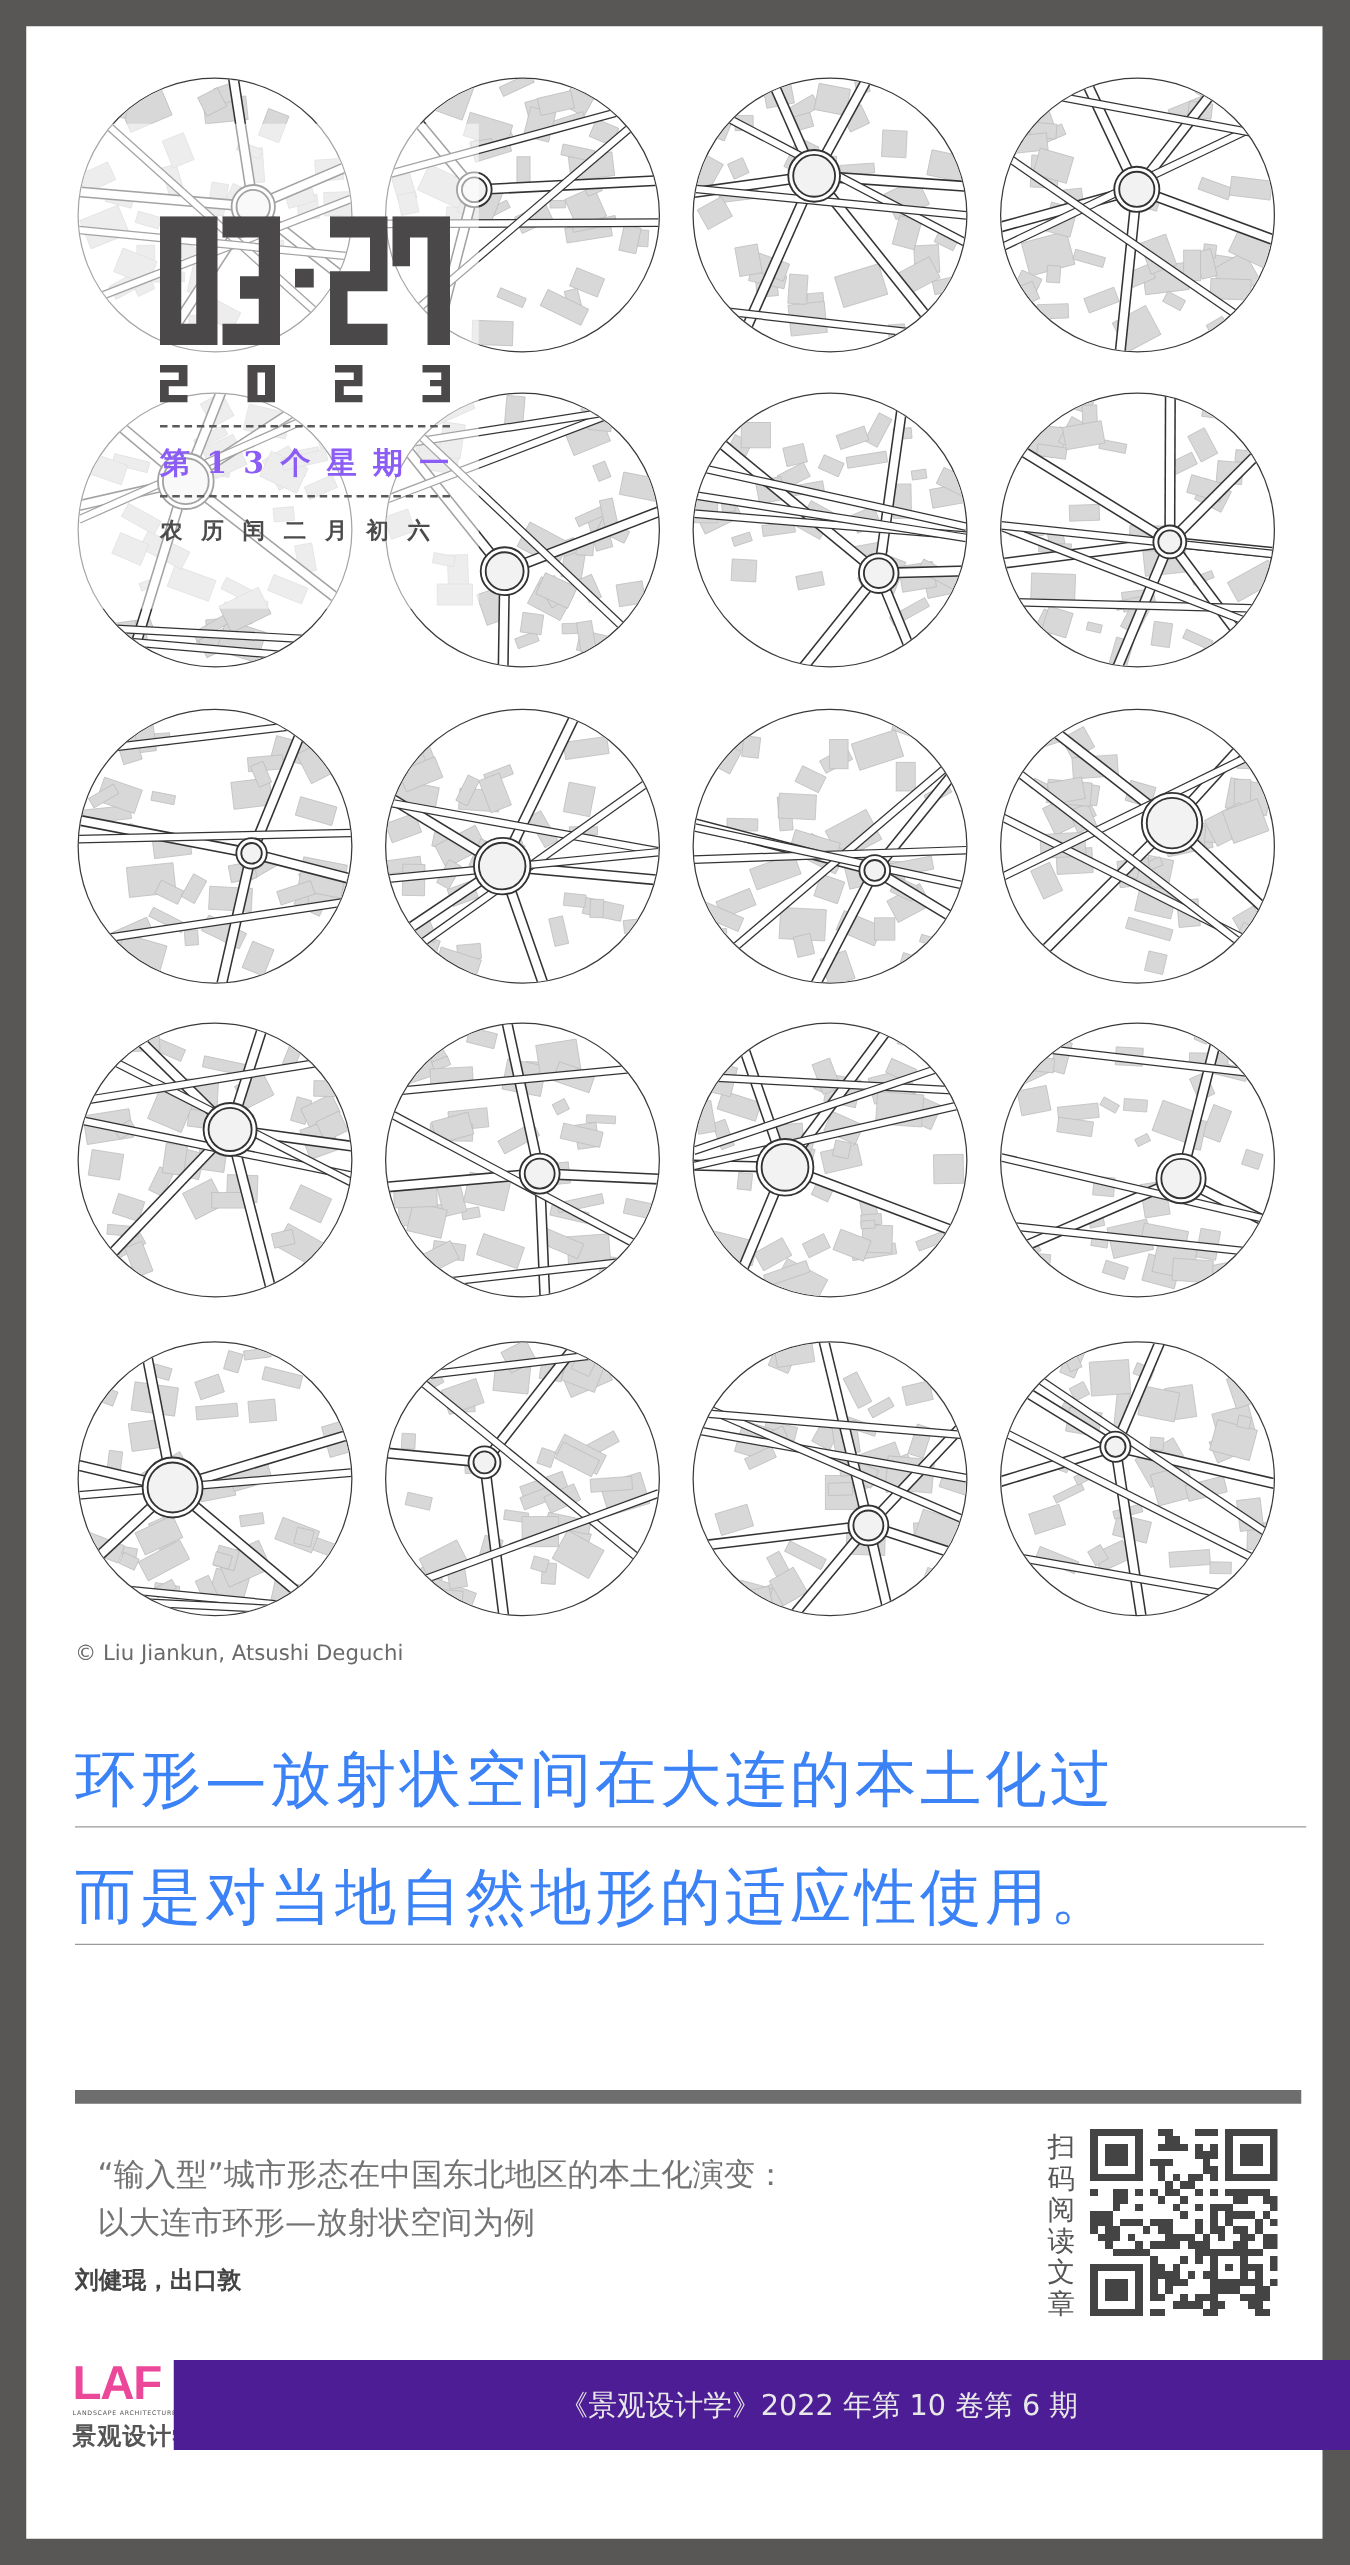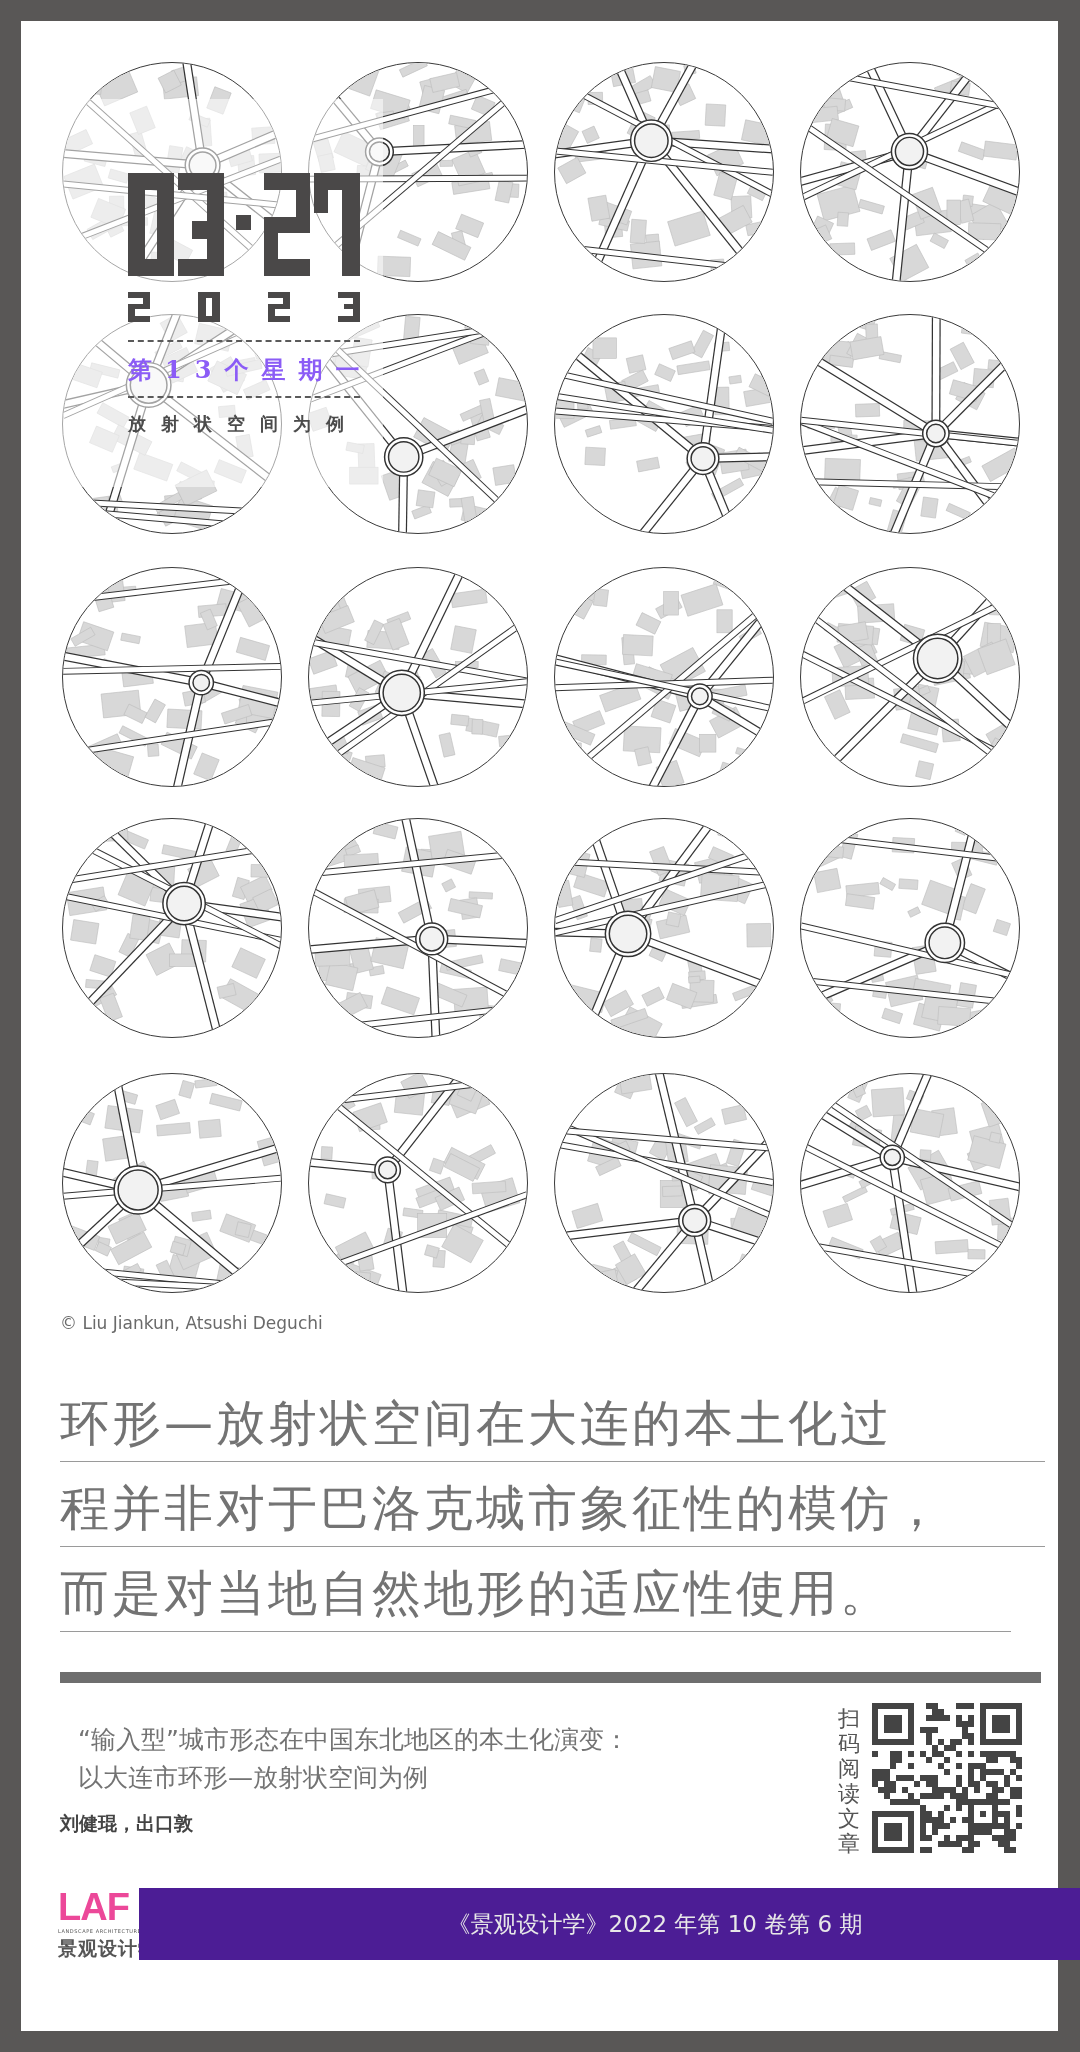--- a/index.html
+++ b/index.html
@@ -15,21 +15,21 @@
   .big-date { display: flex; align-items: flex-end; height: 103px; }
   .year { display: flex; justify-content: space-between; width: 232px; margin-top: 16px; height: 30px; }
   .dash { border-top: 2px dashed #5a5a5a; width: 232px; height: 0; }
   .week { font-family: "DejaVu Serif", "Liberation Serif", serif; font-size: 24px; color: #8b5cf6;
           letter-spacing: 13px; margin: 12px 0 10px 0; white-space: nowrap; font-weight: bold; }
   .lunar { font-family: "DejaVu Serif", "Liberation Serif", serif; font-size: 18px; color: #4b4b4b;
            letter-spacing: 15px; margin-top: 14px; white-space: nowrap; font-weight: bold; }
   .credit { position: absolute; left: 39px; top: 1292px; font-size: 17px; color: #6a6a6a;
             font-family: "DejaVu Sans", sans-serif; }
   .quote { position: absolute; left: 39px; top: 1365px; width: 985px; }
-  .quote-line { font-family: "DejaVu Sans", "Liberation Sans", sans-serif; font-size: 49px; color: #737373;
+  .quote-line { font-family: "DejaVu Sans", "Liberation Sans", sans-serif; font-size: 49px; color: #3b82f6;
                 line-height: 76px; height: 76px; white-space: nowrap; letter-spacing: 3px;
                 border-bottom: 1.5px solid #9a9a9a; box-sizing: border-box; }
   .quote-line.l3 { width: 951px; }
   .quote-gap { height: 9px; }
   .thick-bar { position: absolute; left: 39px; top: 1651px; width: 981px; height: 11px; background: #6e6e6e; }
   .article-title { position: absolute; left: 57px; top: 1700px; font-size: 25px; color: #737373; line-height: 38px;
                    font-family: "DejaVu Sans", "Liberation Sans", sans-serif; }
   .authors { position: absolute; left: 39px; top: 1790px; font-size: 19px; color: #444; font-weight: bold;
              font-family: Liberation Serif, serif; }
   .scan { position: absolute; left: 814px; top: 1685px; width: 28px; font-size: 22px; color: #555; line-height: 25px;
@@ -1183,29 +1183,28 @@
           <path d="M0 0 H22 V17 H7 V24 H22 V30 H0 V12 H15 V6 H0 Z"></path>
           <path d="M70 0 H92 V30 H70 Z M78 6 V24 H84 V6 Z" fill-rule="evenodd"></path>
           <path d="M140 0 H162 V17 H147 V24 H162 V30 H140 V12 H155 V6 H140 Z"></path>
           <path d="M210 0 H232 V30 H210 V24 H225 V17 H216 V12 H225 V6 H210 Z"></path>
         </g>
       </svg>
     </div>
     <div class="dash" style="margin-top:18px"></div>
     <div class="week">第13个星期一</div>
     <div class="dash"></div>
-    <div class="lunar">放射状空间为例</div>
+    <div class="lunar">农历闰二月初六</div>
   </div>
 
   <div class="credit">© Liu Jiankun, Atsushi Deguchi</div>
 
   <div class="quote">
     <div class="quote-line">环形—放射状空间在大连的本土化过</div>
     <div class="quote-gap"></div>
-    <div class="quote-line">程并非对于巴洛克城市象征性的模仿，</div>
     <div class="quote-gap"></div>
     <div class="quote-line l3">而是对当地自然地形的适应性使用。</div>
   </div>
 
   <div class="thick-bar"></div>
 
   <div class="article-title">
     <div>“输入型”城市形态在中国东北地区的本土化演变：</div>
     <div>以大连市环形—放射状空间为例</div>
   </div>

